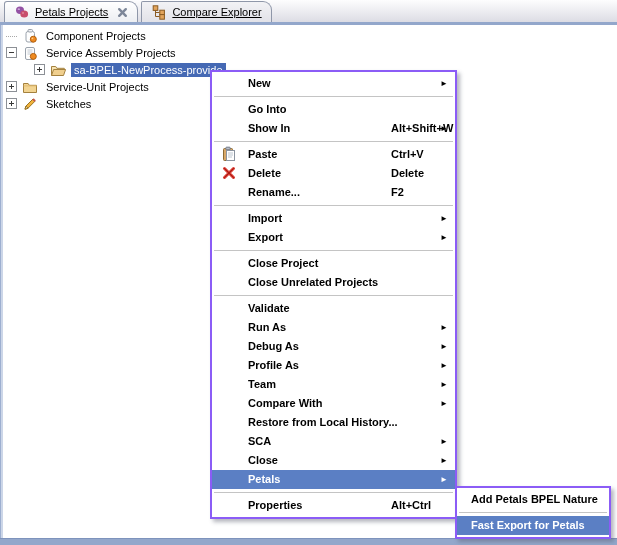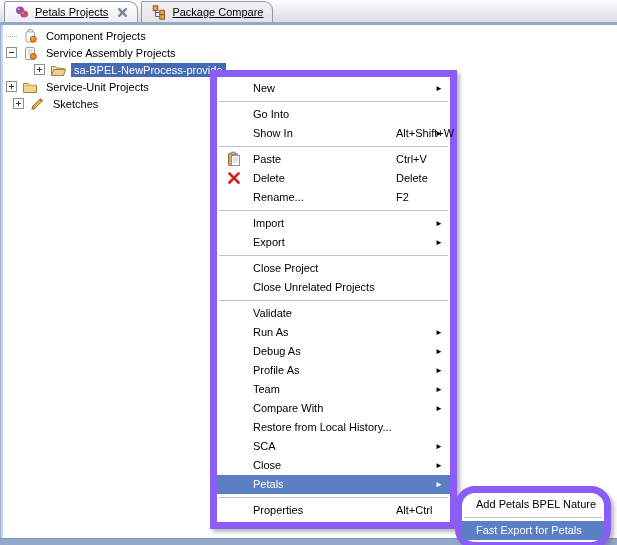--- a/index.html
+++ b/index.html
@@ -48,26 +48,26 @@
   .texp.box::before { content:""; position:absolute; left:2px; right:2px; top:4px; height:1px; background:#3a3a3a; }
   .texp.plus::after { content:""; position:absolute; top:2px; bottom:2px; left:4px; width:1px; background:#3a3a3a; }
   .texp.stub { border-top:1px dotted #a8a8a8; height:0; margin-top:1px; }
   .ticn { width:16px; height:16px; flex:0 0 16px; margin-right:5px; line-height:0; }
   .tlabel { padding:1px 3px; }
   .tlabel.sel { background:var(--tree-sel,#4569b4); color:#fff; }
 
   
   .menu {
     position:absolute; background:#fff;
-    border:7px solid #8b5cf6;
+    border:2px solid #8b5cf6;
     box-shadow:3px 3px 4px rgba(90,95,110,.45);
-    padding:2px 0; z-index:10;
+    padding:2px 0; z-index:10;font-weight:bold;
   }
   #context-menu { left:210px; top:70px; width:247px; }
-  #petals-submenu { left:455px; top:486px; width:156px;border-radius:20px; }
+  #petals-submenu { left:455px; top:486px; width:156px; }
   .mi { position:relative; height:19px; line-height:19px; padding-left:36px; white-space:nowrap; cursor:default; }
   #petals-submenu .mi { padding-left:14px; }
   .mi-icon { position:absolute; left:9px; top:1px; width:16px; height:16px; line-height:0; }
   .mi-accel { position:absolute; left:167px; top:0;margin-left:12px; }
   .mi-arrow { position:absolute; right:7px; top:0; font-size:8px; }
   .mi.hl { background:var(--menu-hl,#5b7fc4); color:#fff; }
   .msep { height:1px; background:#c4c4c4; margin:3px 2px; }
 </style>
 </head>
 <body>
@@ -93,21 +93,21 @@
     </div>
     <div class="tab inactive">
       <span class="ticon">
         <svg width="16" height="16" viewBox="0 0 16 16">
             <path d="M4.5 4.5v8h4M4.5 8.5h4" stroke="#8a5a20" fill="none"></path>
             <rect x="2.2" y="1.8" width="4.6" height="4.6" fill="#e2a45c" stroke="#8a5a20"></rect>
             <rect x="8.8" y="6.2" width="4.6" height="4.6" fill="#e2a45c" stroke="#8a5a20"></rect>
             <rect x="8.8" y="10.6" width="4.6" height="4.6" fill="#e2a45c" stroke="#8a5a20"></rect>
           </svg>
       </span>
-      <span class="tab-label">Package Compare</span>
+      <span class="tab-label">Compare Explorer</span>
     </div>
   </div>
 
   <div class="left-edge"></div>
   <div class="bottom-bar"></div>
 
   <div class="tree">
       <div class="trow" style="padding-left: 3px;">
     <span class="texp stub"></span>
     <span class="ticn"><svg width="16" height="16" viewBox="0 0 16 16">
@@ -136,21 +136,21 @@
     <span class="tlabel sel">sa-BPEL-NewProcess-provide</span>
   </div>
       <div class="trow" style="padding-left: 3px;">
     <span class="texp box plus"></span>
     <span class="ticn"><svg width="16" height="16" viewBox="0 0 16 16">
             <path d="M1.5 13.5v-9h4.6l1.2 1.8h7.2v7.2z" fill="#f2d492" stroke="#a4813e"></path>
             <path d="M1.5 6.9h13" stroke="#e0ba70"></path>
           </svg></span>
     <span class="tlabel">Service-Unit Projects</span>
   </div>
-      <div class="trow" style="padding-left: 10px; text-align: center;">
+      <div class="trow" style="padding-left: 3px; text-align: center;">
     <span class="texp box plus"></span>
     <span class="ticn"><svg width="16" height="16" viewBox="0 0 16 16">
             <path d="M3 13.2l.9-3.1L11 3l2.1 2.1-7.1 7.1z" fill="#f2b33c" stroke="#9a7420"></path>
             <path d="M3 13.2l.9-3.1 2.2 2.2z" fill="#f0e2c4" stroke="#9a7420"></path>
             <path d="M11 3l2.1 2.1" stroke="#c4544a" stroke-width="2"></path>
           </svg></span>
     <span class="tlabel">Sketches</span>
   </div>
     </div>
 

